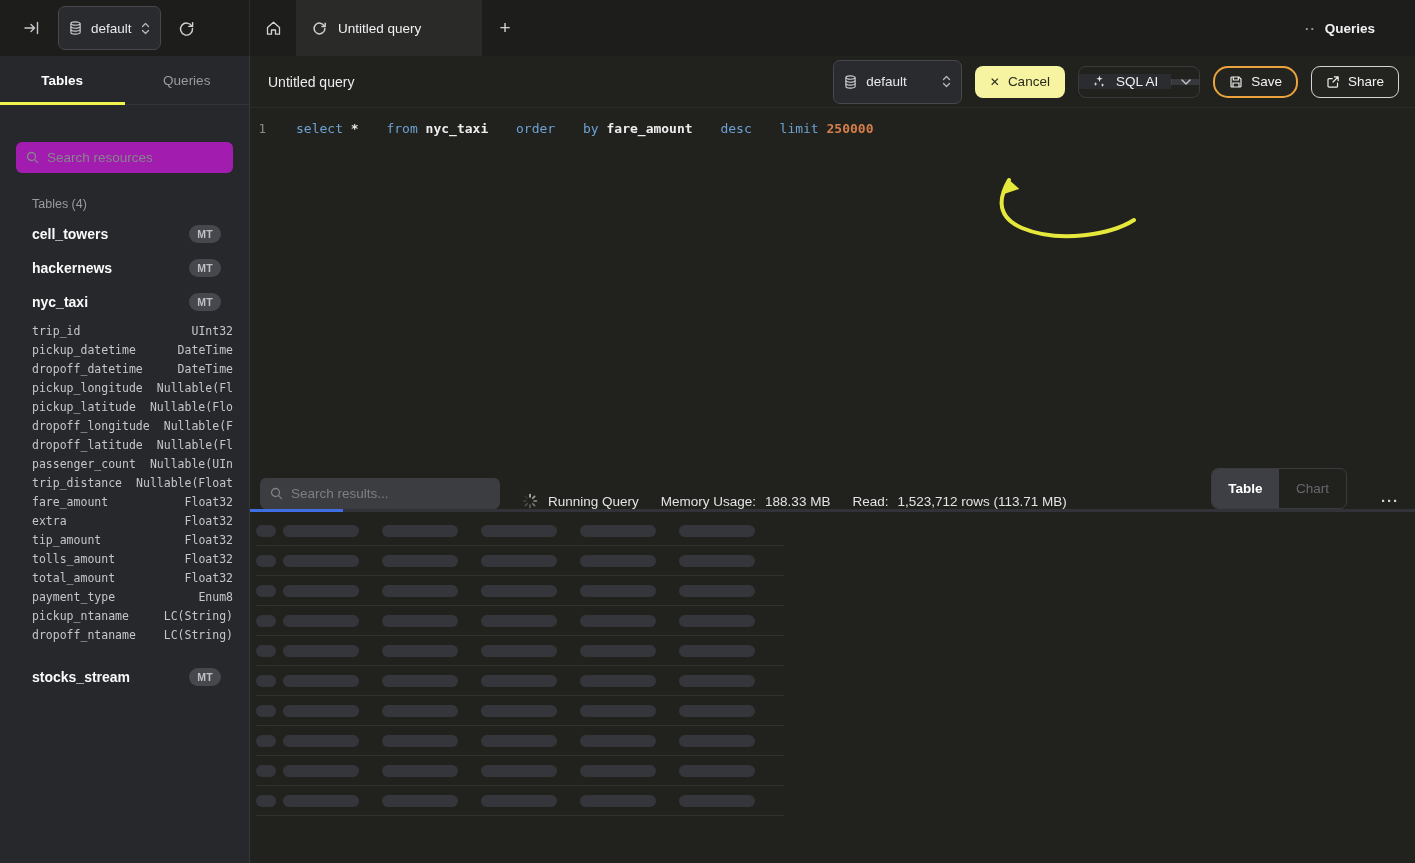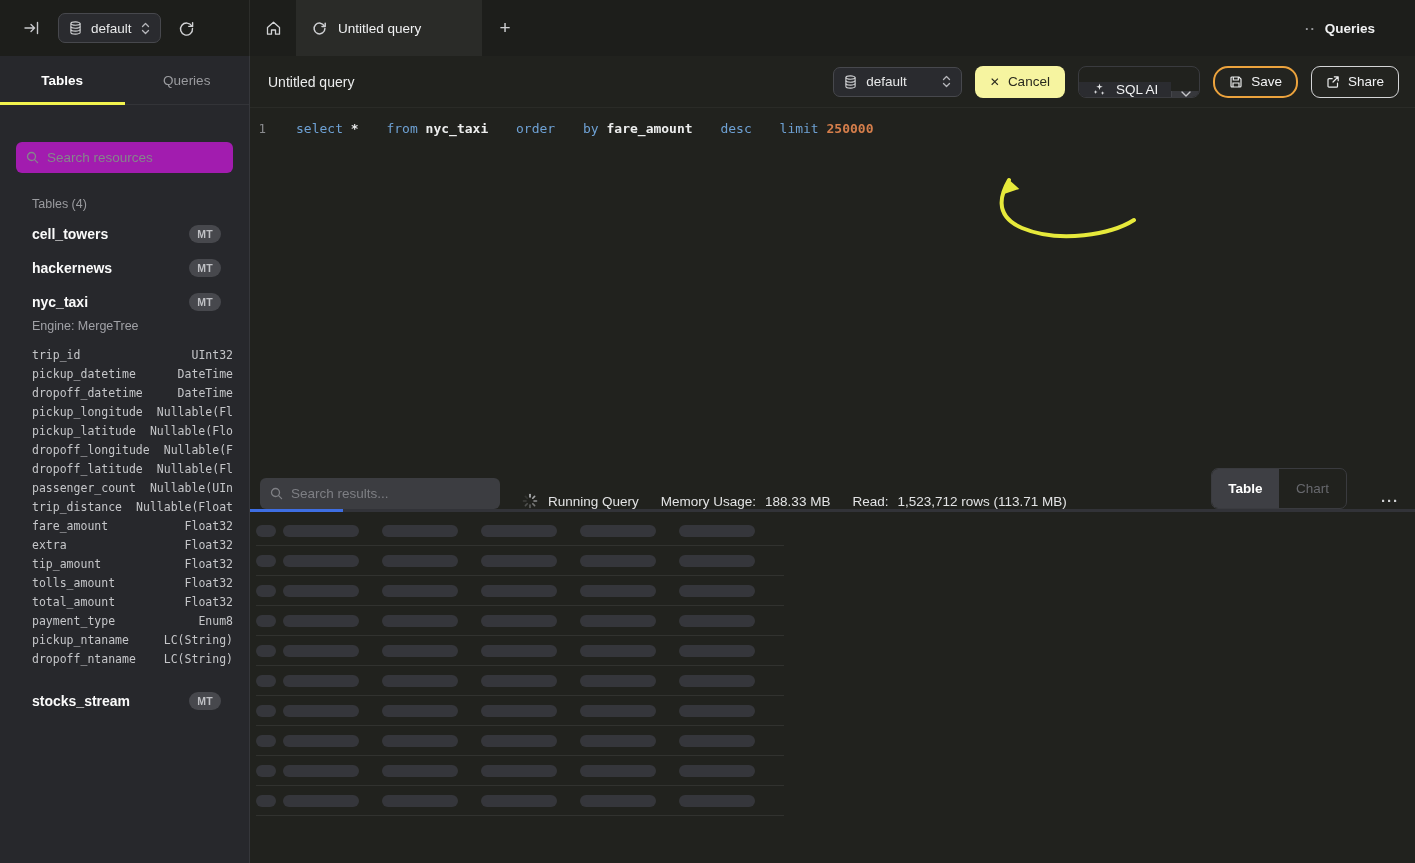--- a/index.html
+++ b/index.html
@@ -4,21 +4,21 @@
 <style>
   * { margin:0; padding:0; box-sizing:border-box; }
   html,body { width:1415px; height:863px; background:#181916; overflow:hidden; }
   body { font-family:"Liberation Sans", sans-serif; color:#e8e9ea; font-size:14px; }
   .app { width:1415px; height:863px; display:flex; flex-direction:column; position:relative; }
 
   
   .topbar { height:56px; background:#1d1e1b; display:flex; align-items:stretch; flex:0 0 56px; }
   .topbar-left { width:250px; flex:0 0 250px; display:flex; align-items:center; gap:12px; padding:0 14px 0 18px; border-right:1px solid #2c2d2a; }
   .icon-btn { width:28px; height:28px; display:flex; align-items:center; justify-content:center; border-radius:6px; cursor:pointer; color:#c9cacd; flex:0 0 auto; }
-  .db-select { height:30px; display:flex; align-items:center; gap:9px; padding:0 10px; border:1px solid #47484d; border-radius:7px; background:#2a2b2f; cursor:pointer; }
+  .db-select { height:44px; display:flex; align-items:center; gap:9px; padding:0 10px; border:1px solid #47484d; border-radius:7px; background:#2a2b2f; cursor:pointer; }
   .db-select .chevrons { color:#b6b7bb; }
   .tabstrip { display:flex; align-items:stretch; }
   .home-btn { width:46px; display:flex; align-items:center; justify-content:center; color:#d2d3d5; cursor:pointer; }
   .query-tab { width:186px; background:#2a2b28; display:flex; align-items:center; gap:11px; padding:0 16px; cursor:pointer; }
   .query-tab .tab-label { font-size:13.5px; color:#f0f1f2; }
   .plus-btn { width:46px; display:flex; align-items:center; justify-content:center; color:#cfd0d3; font-size:19px; cursor:pointer; }
   .topbar-spacer { flex:1; }
   .queries-link { display:flex; align-items:center; gap:9px; padding:0 40px 0 10px; cursor:pointer; font-size:13.5px; color:#f0f1f2; font-weight:600; }
   .dots-icon { color:#9a9b9e; font-size:13px; letter-spacing:1px; font-weight:700; }
 
@@ -48,21 +48,21 @@
 
   
   .main { flex:1; background:#21221e; display:flex; flex-direction:column; min-width:0; position:relative; }
   .main-header { height:52px; flex:0 0 52px; display:flex; align-items:center; padding:0 16px; border-bottom:1px solid #2a2b27; }
   .main-title { font-size:14px; color:#eceded; margin-left:2px; }
   .mh-spacer { flex:1; }
   .mh-controls { display:flex; align-items:center; gap:13px; }
   .btn { height:32px; display:flex; align-items:center; gap:8px; padding:0 14px; border-radius:8px; font-size:13.5px; cursor:pointer; border:1px solid transparent; white-space:nowrap; }
   .btn-cancel { background:#f6f4a0; color:#2a2a1e; font-weight:500; }
   .btn-cancel .x-glyph { font-size:12px; }
-  .sqlai-group { display:flex; align-items:flex-end; height:32px; border-radius:8px; overflow:hidden; border:1px solid #3a3b3f; cursor:pointer; }
+  .sqlai-group { display:flex; align-items:center; height:32px; border-radius:8px; overflow:hidden; border:1px solid #3a3b3f; cursor:pointer; }
   .sqlai-main { display:flex; align-items:center; gap:9px; padding:0 13px; background:#2b2c30; color:#f0f1f2; font-size:13.5px; }
   .sqlai-chev { width:28px; display:flex; align-items:center; justify-content:center; background:#37383c; color:#c5c6c9; border-left:1px solid #44454a; }
   .btn-save { background:#232420; border:2px solid #eca33d; color:#f2f3f4; font-weight:500; border-radius:15px; }
   .btn-share { background:#232420; border:1.5px solid #d4d5d7; color:#f2f3f4; font-weight:500; border-radius:9px; }
 
   
   .editor { flex:1; padding:11px 0 0 0; font-family:"DejaVu Sans Mono", monospace; font-size:13px; position:relative; }
   .code-line { display:flex; align-items:baseline; line-height:20px; }
   .gutter { width:26px; flex:0 0 26px; text-align:right; color:#8a8b8e; padding-right:10px; font-size:12.5px; }
   .code { white-space:pre; }
@@ -187,21 +187,20 @@
           <span class="mt-badge">MT</span>
         </div>
         <div class="table-row">
           <span class="table-name">hackernews</span>
           <span class="mt-badge">MT</span>
         </div>
         <div class="table-row">
           <span class="table-name">nyc_taxi</span>
           <span class="mt-badge">MT</span>
         </div>
-        <div class="engine-line">Engine: MergeTree</div>
 
         <div class="col-list" id="nyc-columns">
             <div class="col-row">
               <span class="col-name">trip_id</span>
               <span class="col-type">UInt32</span>
             </div>
             <div class="col-row">
               <span class="col-name">pickup_datetime</span>
               <span class="col-type">DateTime</span>
             </div>

